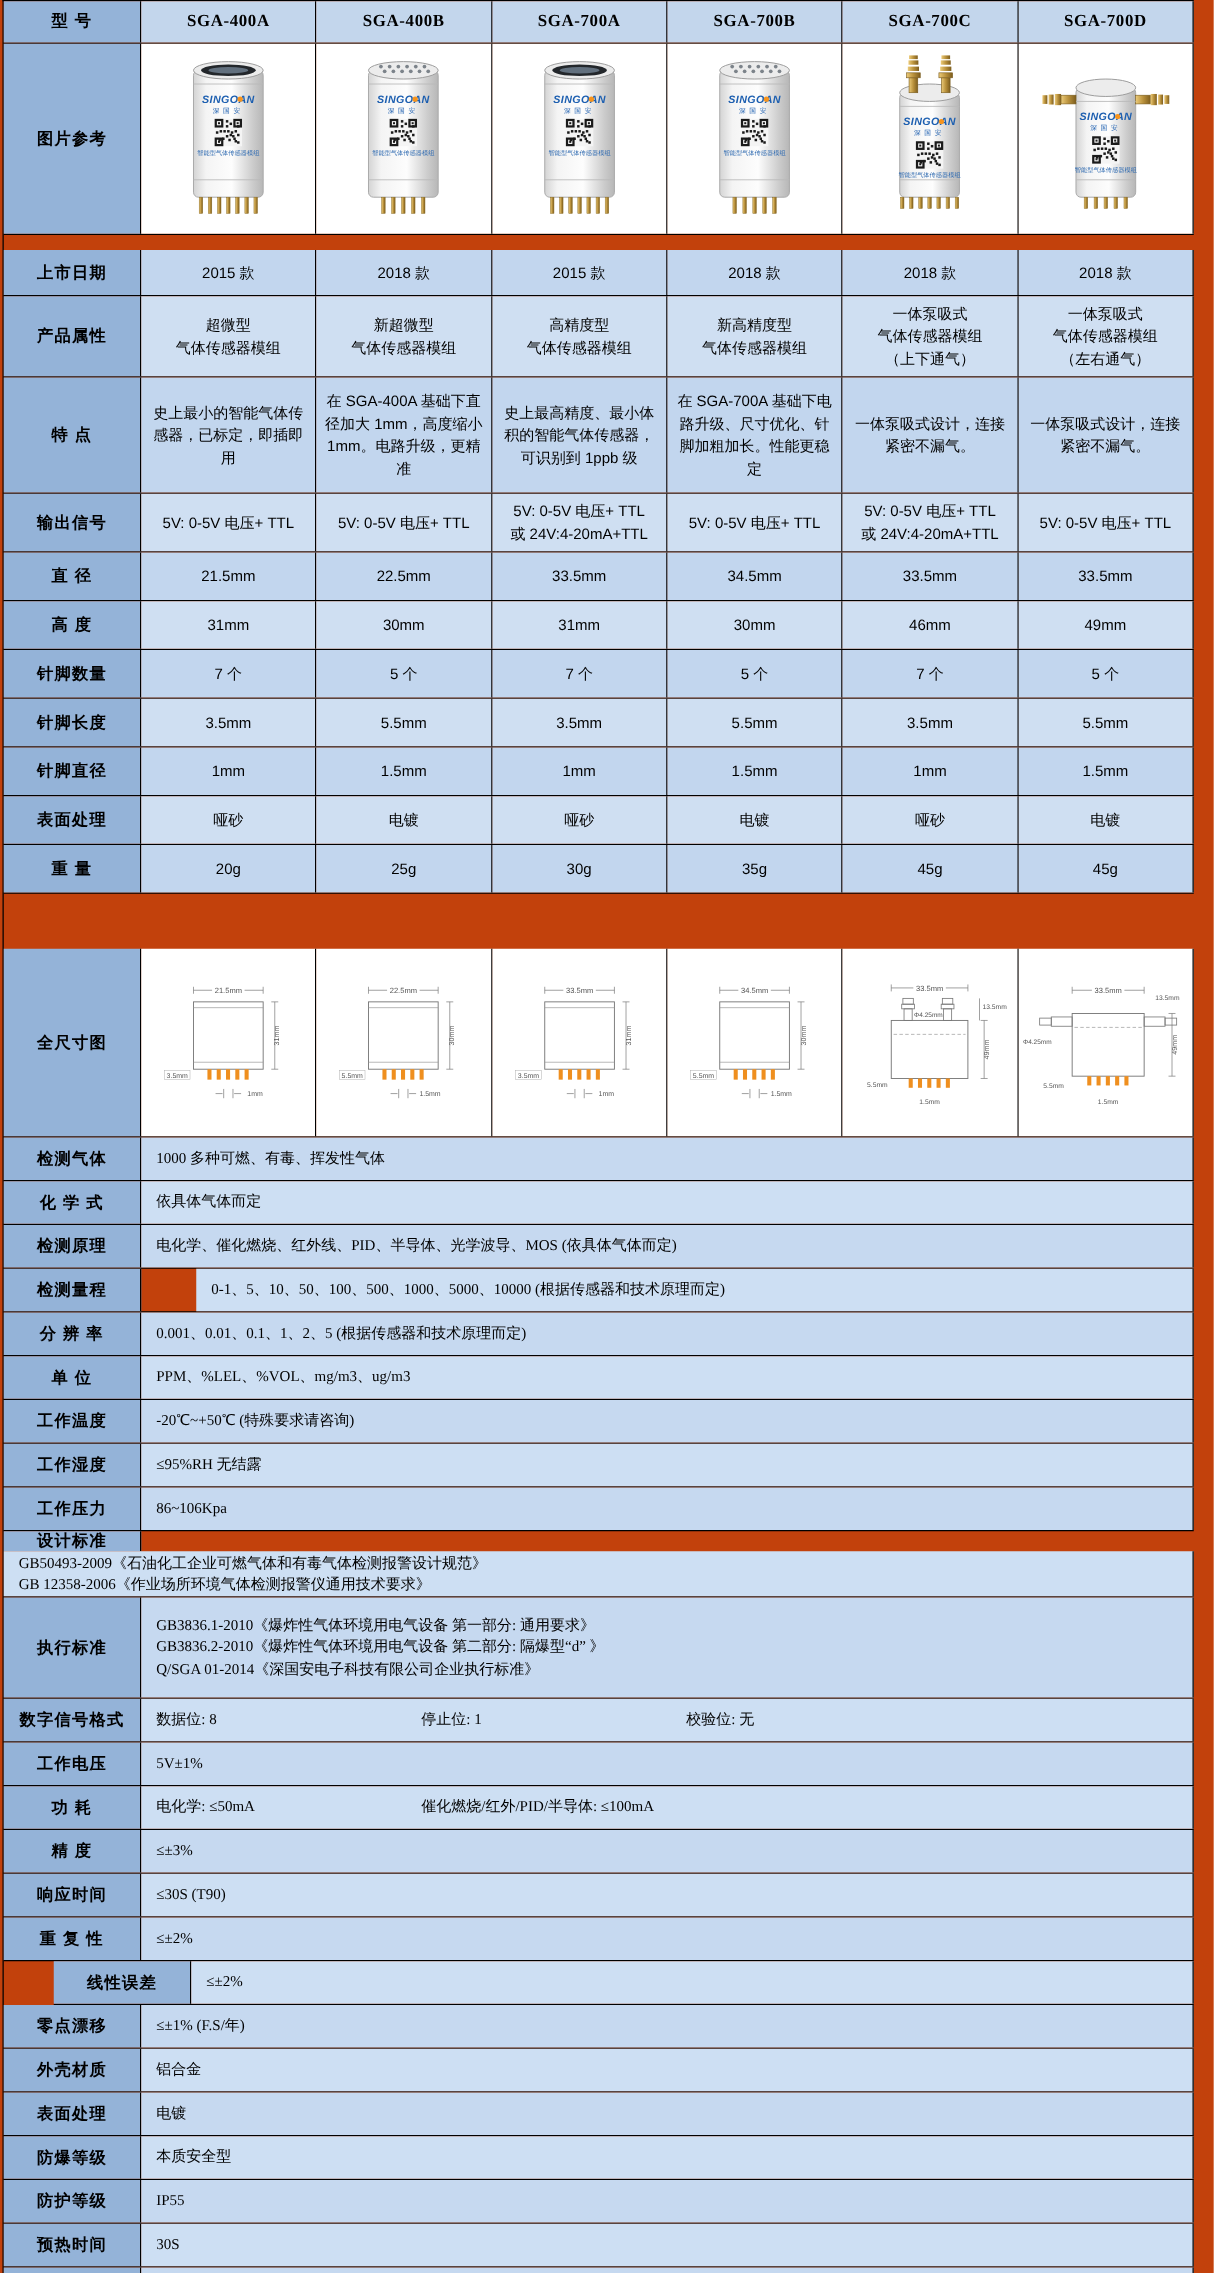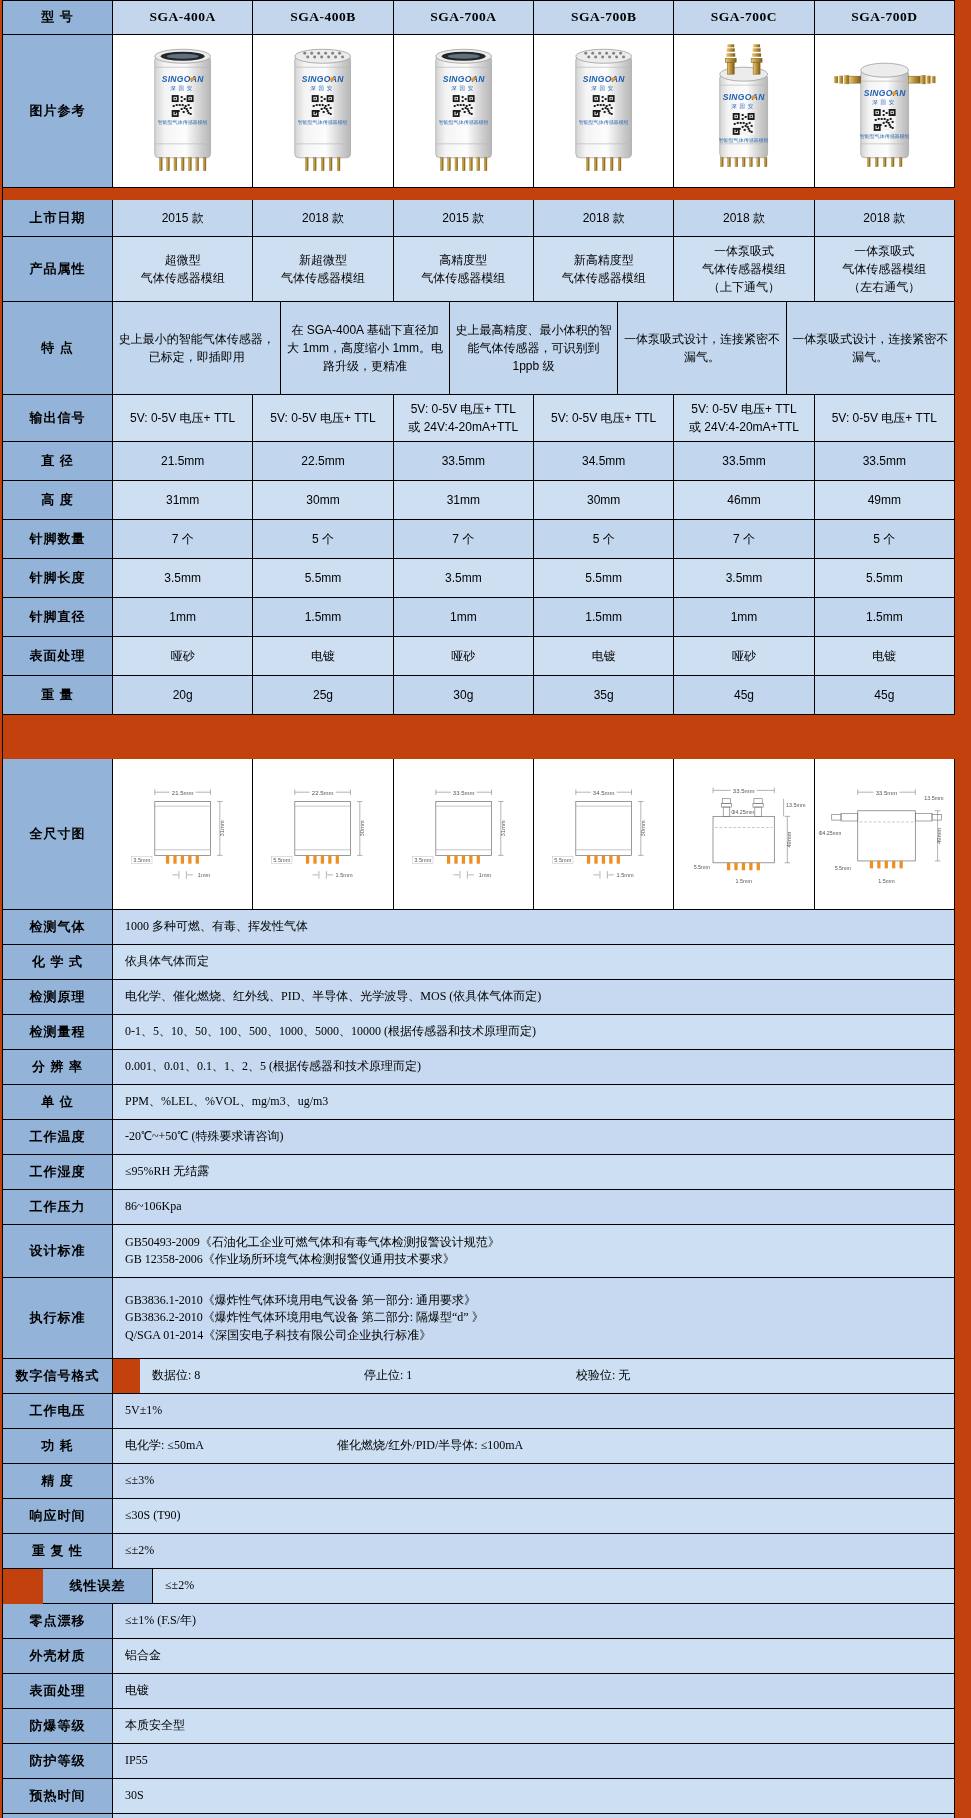--- a/index.html
+++ b/index.html
@@ -404,20 +404,21 @@
 （上下通气）</div>
         <div class="cell val">一体泵吸式
 气体传感器模组
 （左右通气）</div>
       </div>
       <div class="trow shade-a" style="height: 92px;">
         <div class="cell label">特  点</div>
         <div class="cell val">史上最小的智能气体传感器，已标定，即插即用</div>
         <div class="cell val">在 SGA-400A 基础下直径加大 1mm，高度缩小 1mm。电路升级，更精准</div>
         <div class="cell val">史上最高精度、最小体积的智能气体传感器，可识别到 1ppb 级</div>
+        <div class="cell val">在 SGA-700A 基础下电路升级、尺寸优化、针脚加粗加长。性能更稳定</div>
         <div class="cell val">一体泵吸式设计，连接紧密不漏气。</div>
         <div class="cell val">一体泵吸式设计，连接紧密不漏气。</div>
       </div>
       <div class="trow shade-b" style="height: 46px;">
         <div class="cell label">输出信号</div>
         <div class="cell val">5V: 0-5V 电压+ TTL</div>
         <div class="cell val">5V: 0-5V 电压+ TTL</div>
         <div class="cell val">5V: 0-5V 电压+ TTL
 或 24V:4-20mA+TTL</div>
         <div class="cell val">5V: 0-5V 电压+ TTL</div>
@@ -655,21 +656,21 @@
         <div class="cell bval">1000 多种可燃、有毒、挥发性气体</div>
       </div>
       <div class="trow bottom-row bshade-b" style="height: 34px;">
         <div class="cell label">化 学 式</div>
         <div class="cell bval">依具体气体而定</div>
       </div>
       <div class="trow bottom-row bshade-a" style="height: 34px;">
         <div class="cell label">检测原理</div>
         <div class="cell bval">电化学、催化燃烧、红外线、PID、半导体、光学波导、MOS (依具体气体而定)</div>
       </div>
-      <div class="trow bottom-row bshade-b" style="height: 34px;">
+      <div class="trow bottom-row bshade-b" style="height: 34px; gap: 44px;">
         <div class="cell label">检测量程</div>
         <div class="cell bval">0-1、5、10、50、100、500、1000、5000、10000 (根据传感器和技术原理而定)</div>
       </div>
       <div class="trow bottom-row bshade-a" style="height: 34px;">
         <div class="cell label">分 辨 率</div>
         <div class="cell bval">0.001、0.01、0.1、1、2、5 (根据传感器和技术原理而定)</div>
       </div>
       <div class="trow bottom-row bshade-b" style="height: 34px;">
         <div class="cell label">单  位</div>
         <div class="cell bval">PPM、%LEL、%VOL、mg/m3、ug/m3</div>
@@ -679,32 +680,32 @@
         <div class="cell bval">-20℃~+50℃ (特殊要求请咨询)</div>
       </div>
       <div class="trow bottom-row bshade-b" style="height: 34px;">
         <div class="cell label">工作湿度</div>
         <div class="cell bval">≤95%RH 无结露</div>
       </div>
       <div class="trow bottom-row bshade-a" style="height: 34px;">
         <div class="cell label">工作压力</div>
         <div class="cell bval">86~106Kpa</div>
       </div>
-      <div class="trow bottom-row bshade-b" style="height: 52px;">
+      <div class="trow bottom-row bshade-b" style="height: 52px; flex-direction: column;">
         <div class="cell label">设计标准</div>
         <div class="cell bval">GB50493-2009《石油化工企业可燃气体和有毒气体检测报警设计规范》
 GB 12358-2006《作业场所环境气体检测报警仪通用技术要求》</div>
       </div>
       <div class="trow bottom-row bshade-a" style="height: 80px;">
         <div class="cell label">执行标准</div>
         <div class="cell bval">GB3836.1-2010《爆炸性气体环境用电气设备 第一部分: 通用要求》
 GB3836.2-2010《爆炸性气体环境用电气设备 第二部分: 隔爆型“d” 》
 Q/SGA 01-2014《深国安电子科技有限公司企业执行标准》</div>
       </div>
-      <div class="trow bottom-row bshade-b" style="height: 34px; gap: 27px;">
+      <div class="trow bottom-row bshade-b" style="height: 34px;">
         <div class="cell label">数字信号格式</div>
         <div class="cell bval"><span class="seg">数据位: 8</span><span class="seg">停止位: 1</span><span class="seg">校验位: 无</span></div>
       </div>
       <div class="trow bottom-row bshade-a" style="height: 34px;">
         <div class="cell label">工作电压</div>
         <div class="cell bval">5V±1%</div>
       </div>
       <div class="trow bottom-row bshade-b" style="height: 34px;">
         <div class="cell label">功  耗</div>
         <div class="cell bval"><span class="seg">电化学: ≤50mA</span><span class="seg">催化燃烧/红外/PID/半导体: ≤100mA</span></div>

